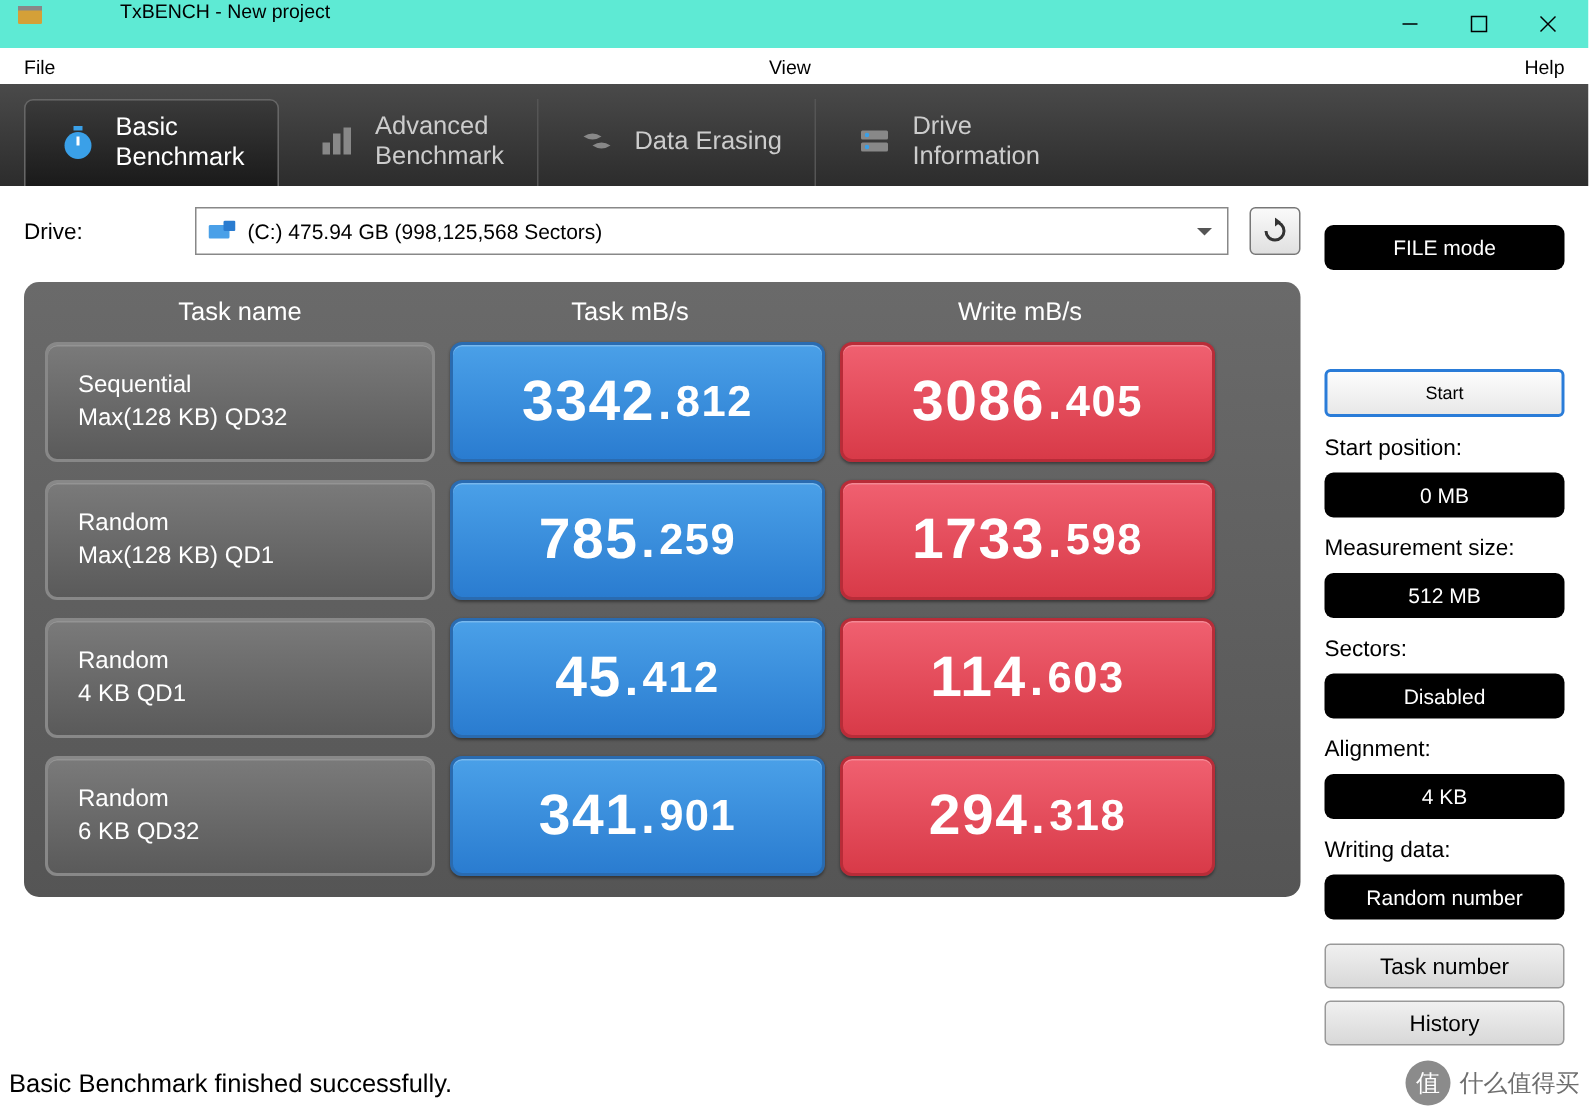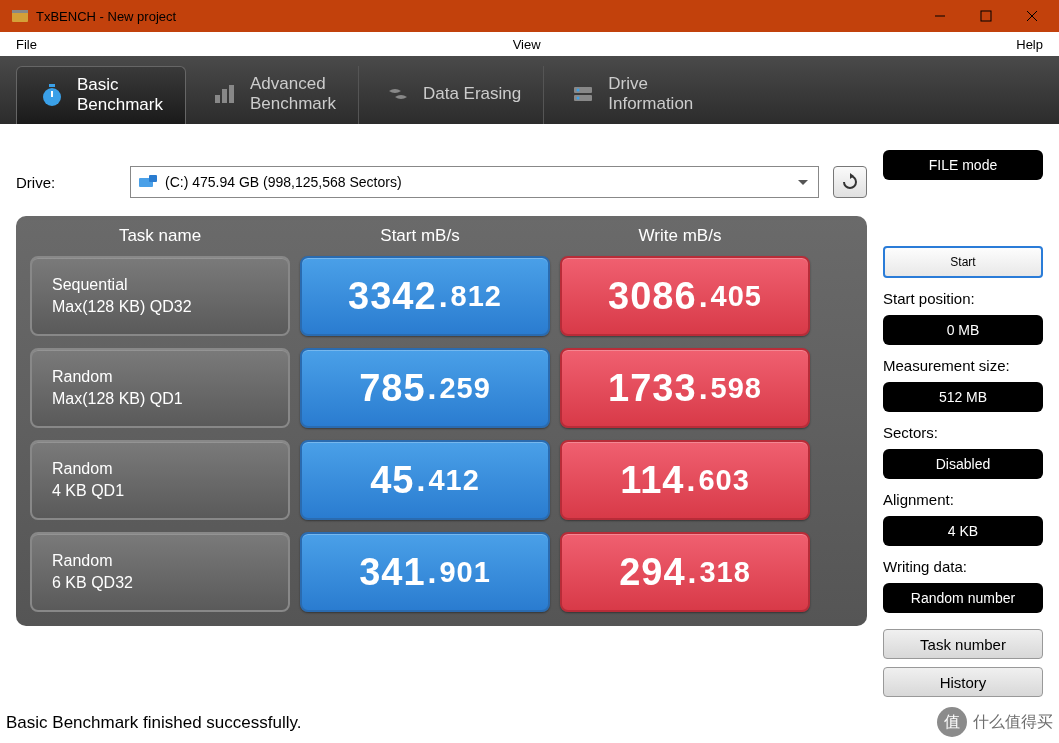--- a/index.html
+++ b/index.html
@@ -1,36 +1,36 @@
 <!DOCTYPE html>
 <html><head>
 <meta charset="utf-8">
 <style>
 * { margin: 0; padding: 0; box-sizing: border-box; font-family: "Segoe UI", Tahoma, sans-serif; }
 body { background: #fff; width: 1059px; height: 743px; overflow: hidden; position: relative; }
 
-.titlebar { height: 32px; display: flex; align-items: center; padding: 0 4px; background: #c2410c; }
+.titlebar { height: 32px; display: flex; align-items: flex-start; padding: 0 4px; background: #5eead4; gap: 44px; }
 .titlebar .icon { width: 20px; height: 20px; margin: 0 6px; }
 .titlebar .title { font-size: 13px; flex: 1; }
 .win-controls { display: flex; }
 .win-btn { width: 46px; height: 32px; display: flex; align-items: center; justify-content: center; cursor: pointer; }
 .win-btn svg { stroke: #000; stroke-width: 1; fill: none; }
 
 .menubar { height: 24px; display: flex; align-items: center; padding: 0 6px; font-size: 13px; justify-content: space-between; }
 .menubar span { padding: 2px 10px; cursor: pointer; }
 
 .tabbar { height: 68px; background: linear-gradient(#4a4a4a, #2c2c2c); display: flex; padding: 10px 16px 0 16px; gap: 4px; }
 .tab { display: flex; align-items: center; gap: 12px; padding: 8px 22px 10px 22px; color: #ccc; font-size: 17px; line-height: 20px; cursor: pointer; border-right: 1px solid #555; }
 .tab:last-child { border-right: none; }
 .tab.active { background: linear-gradient(#3a3a3a, #1a1a1a); color: #fff; border-radius: 6px 6px 0 0; border: 1px solid #666; border-bottom: none; }
 .tab-icon { width: 26px; height: 26px; }
 .tab-text { display: flex; flex-direction: column; }
 
 .content { padding: 14px 16px; display: flex; gap: 16px; }
-.main-area { flex: 1; margin-top: 28px; }
+.main-area { flex: 1; }
 .drive-row { display: flex; align-items: center; gap: 14px; margin-bottom: 18px; }
 .drive-label { font-size: 15px; width: 100px; }
 .drive-select { flex: 1; height: 32px; border: 1px solid #888; background: #fff; display: flex; align-items: center; padding: 0 8px; font-size: 14px; cursor: pointer; position: relative; }
 .drive-select::after { content: ""; position: absolute; right: 10px; top: 13px; border: 5px solid transparent; border-top-color: #555; }
 .drive-icon { width: 18px; height: 14px; margin-right: 8px; }
 .refresh-btn { width: 34px; height: 32px; border: 1px solid #777; border-radius: 4px; background: linear-gradient(#fafafa,#e0e0e0); display: flex; align-items: center; justify-content: center; cursor: pointer; }
 
 .results { background: linear-gradient(#6a6a6a, #555); border-radius: 10px; padding: 10px 14px 14px 14px; }
 .results-header { display: flex; color: #fff; font-size: 17px; margin-bottom: 10px; }
 .results-header div { text-align: center; }
@@ -152,21 +152,21 @@
         <svg width="18" height="18" viewBox="0 0 18 18">
             <path d="M9 3 A6 6 0 1 1 3 9" fill="none" stroke="#333" stroke-width="2"></path>
             <path d="M9 0 L9 6 L13 3 Z" fill="#333"></path>
           </svg>
       </div>
     </div>
 
     <div class="results">
       <div class="results-header">
         <div class="hcol-task">Task name</div>
-        <div class="hcol-read">Start mB/s</div>
+        <div class="hcol-read">Task mB/s</div>
         <div class="hcol-write">Write mB/s</div>
       </div>
 
       <div class="result-row">
         <div class="task-cell">
             <div>Sequential</div>
             <div>Max(128 KB) QD32</div>
           </div>
         <div class="val-cell read-cell">
             <span>3342</span>

